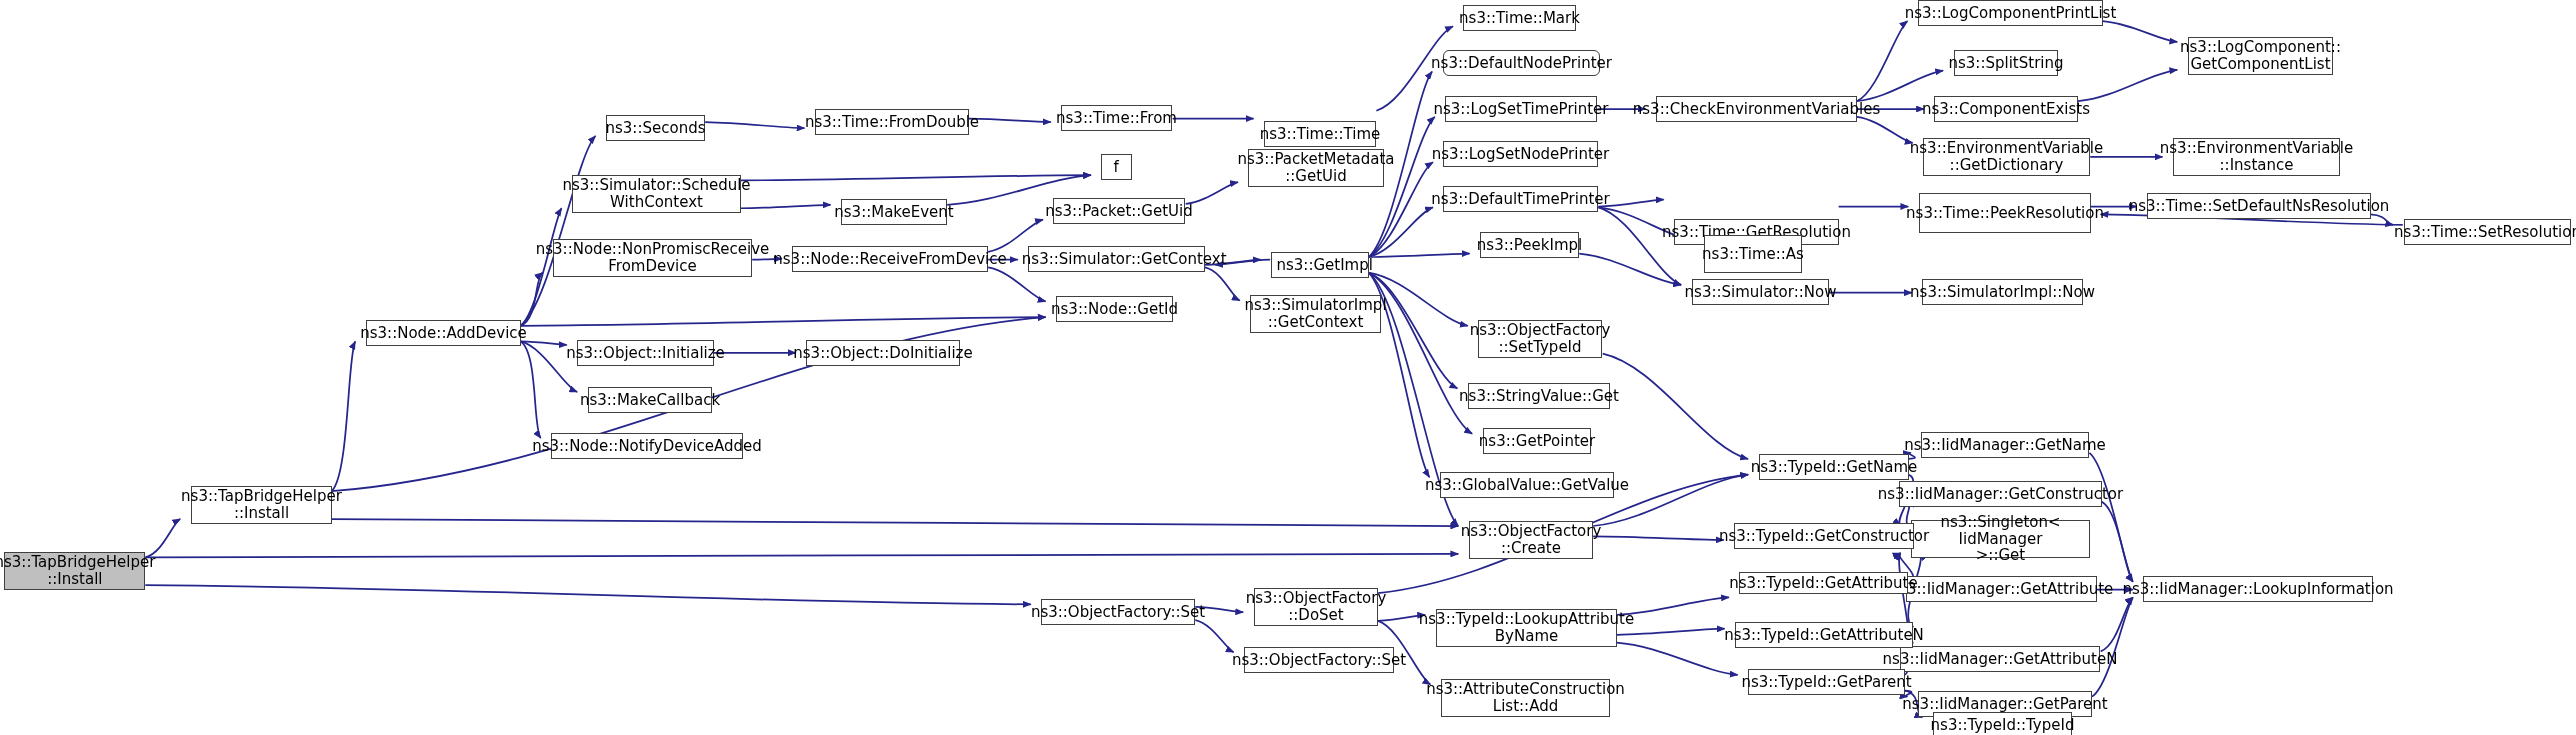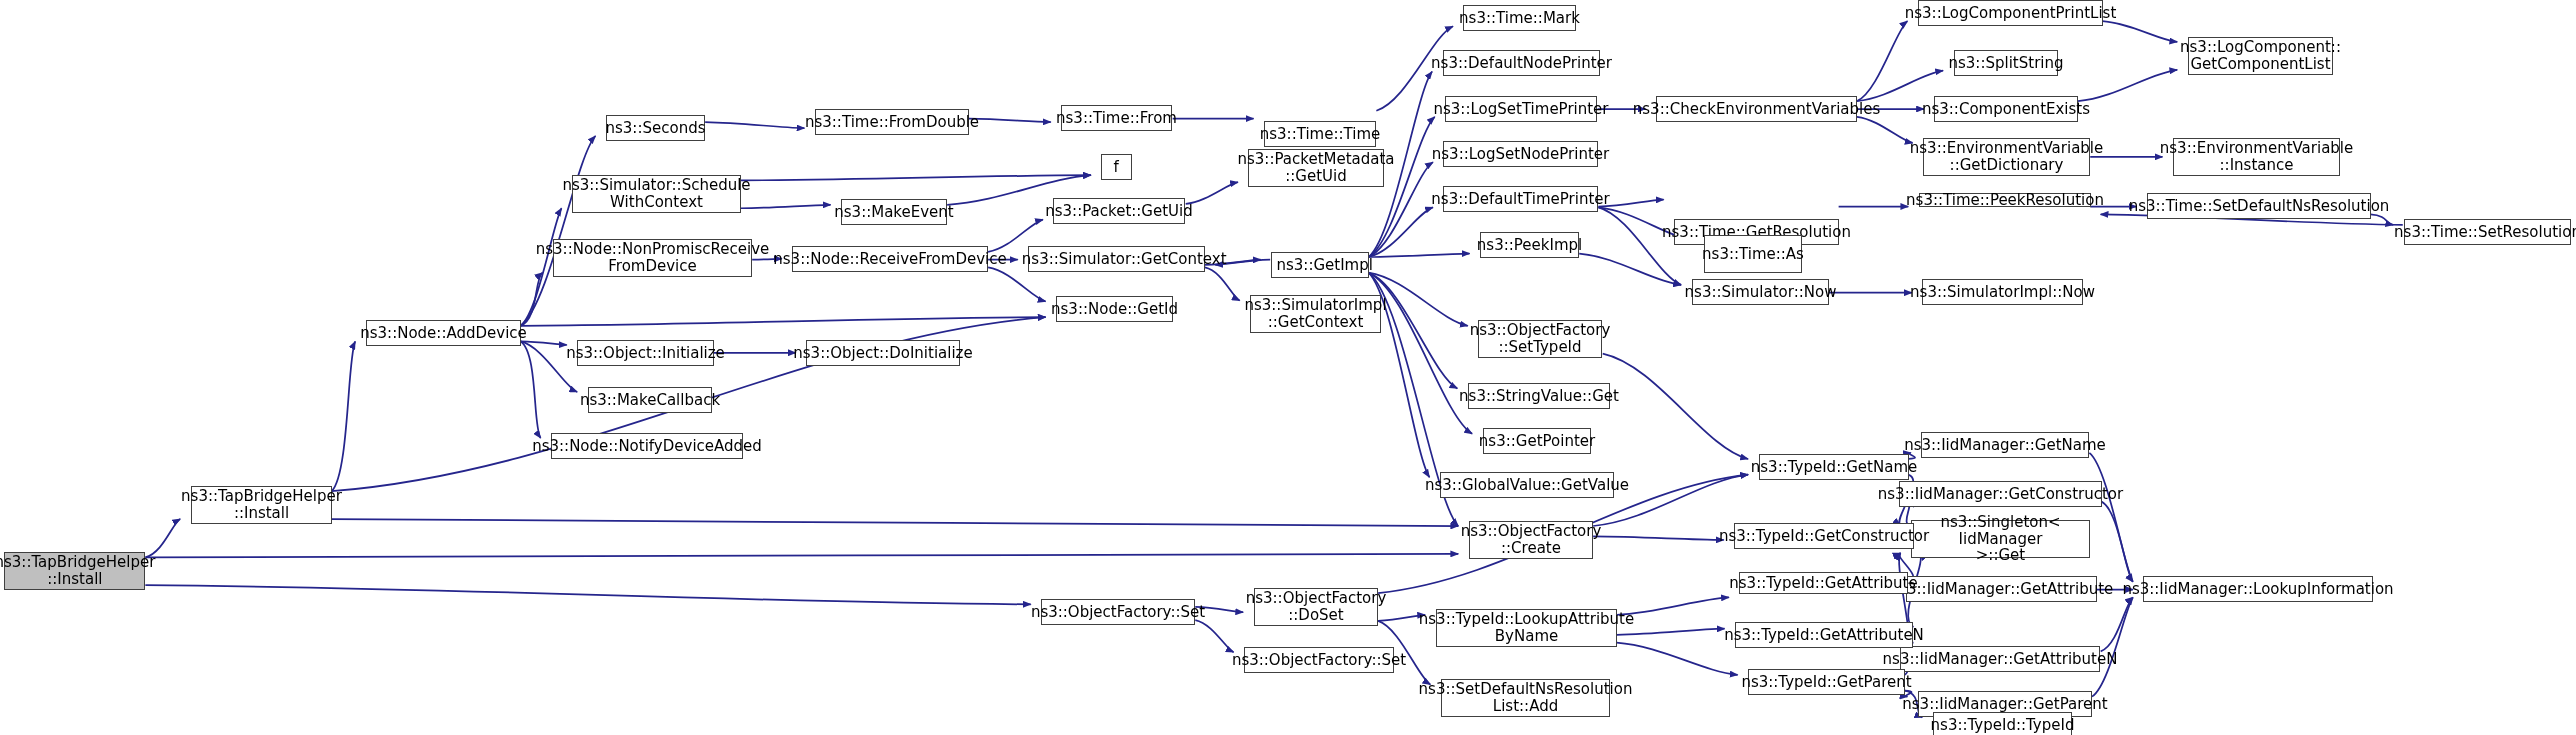--- a/index.html
+++ b/index.html
@@ -151,63 +151,63 @@
       <div class="node" style="left: 1053px; top: 198px; width: 132px; height: 26px;">ns3::Packet::GetUid</div>
       <div class="node" style="left: 1028px; top: 246px; width: 177px; height: 26px; padding-left: 18px;">ns3::Simulator::GetContext</div>
       <div class="node" style="left: 1056px; top: 296px; width: 117px; height: 26px;">ns3::Node::GetId</div>
       <div class="node" style="left: 1264px; top: 105px; width: 112px; height: 26px; margin-top: 16px;">ns3::Time::Time</div>
       <div class="node" style="left: 1248px; top: 149px; width: 136px; height: 38px;">ns3::PacketMetadata
 ::GetUid</div>
       <div class="node" style="left: 1271px; top: 252px; width: 98px; height: 26px; padding-left: 12px;">ns3::GetImpl</div>
       <div class="node" style="left: 1250px; top: 295px; width: 131px; height: 38px;">ns3::SimulatorImpl
 ::GetContext</div>
       <div class="node" style="left: 1463px; top: 5.2px; width: 113px; height: 26px;">ns3::Time::Mark</div>
-      <div class="node" style="left: 1443px; top: 50px; width: 157px; height: 26px;">ns3::DefaultNodePrinter</div>
+      <div class="node" style="left: 1443px; top: 50px; width: 157px; height: 26px; border-radius: 6px;">ns3::DefaultNodePrinter</div>
       <div class="node" style="left: 1445px; top: 96px; width: 152px; height: 26px;">ns3::LogSetTimePrinter</div>
       <div class="node" style="left: 1443px; top: 141px; width: 155px; height: 26px;">ns3::LogSetNodePrinter</div>
       <div class="node" style="left: 1443px; top: 186px; width: 155px; height: 26px;">ns3::DefaultTimePrinter</div>
       <div class="node" style="left: 1480px; top: 232px; width: 99px; height: 26px;">ns3::PeekImpl</div>
       <div class="node" style="left: 1478px; top: 320px; width: 124px; height: 38px;">ns3::ObjectFactory
 ::SetTypeId</div>
       <div class="node" style="left: 1468px; top: 383px; width: 142px; height: 26px;">ns3::StringValue::Get</div>
       <div class="node" style="left: 1483px; top: 428px; width: 108px; height: 26px;">ns3::GetPointer</div>
       <div class="node" style="left: 1440px; top: 472px; width: 174px; height: 26px;">ns3::GlobalValue::GetValue</div>
       <div class="node" style="left: 1469px; top: 521px; width: 124px; height: 38px;">ns3::ObjectFactory
 ::Create</div>
       <div class="node" style="left: 1656px; top: 96px; width: 201px; height: 26px;">ns3::CheckEnvironmentVariables</div>
       <div class="node" style="left: 1674px; top: 193px; width: 165px; height: 26px; margin-top: 26px;">ns3::Time::GetResolution</div>
       <div class="node" style="left: 1704px; top: 235px; width: 98px; height: 38px;">ns3::Time::As</div>
       <div class="node" style="left: 1692px; top: 279px; width: 137px; height: 26px;">ns3::Simulator::Now</div>
       <div class="node" style="left: 1918px; top: 0px; width: 185px; height: 26px;">ns3::LogComponentPrintList</div>
       <div class="node" style="left: 1954px; top: 50px; width: 104px; height: 26px;">ns3::SplitString</div>
       <div class="node" style="left: 1934px; top: 96px; width: 144px; height: 26px;">ns3::ComponentExists</div>
       <div class="node" style="left: 1923px; top: 138px; width: 167px; height: 38px;">ns3::EnvironmentVariable
 ::GetDictionary</div>
-      <div class="node" style="left: 1919px; top: 193px; width: 172px; height: 14px;">ns3::Time::PeekResolution</div>
+      <div class="node" style="left: 1919px; top: 193px; width: 172px; height: 40px;">ns3::Time::PeekResolution</div>
       <div class="node" style="left: 1922px; top: 279px; width: 161px; height: 26px;">ns3::SimulatorImpl::Now</div>
       <div class="node" style="left: 1921px; top: 432px; width: 168px; height: 26px;">ns3::IidManager::GetName</div>
       <div class="node" style="left: 1899px; top: 481px; width: 203px; height: 26px;">ns3::IidManager::GetConstructor</div>
       <div class="node" style="left: 1911px; top: 520px; width: 179px; height: 38px;">ns3::Singleton&lt; IidManager
 &gt;::Get</div>
       <div class="node" style="left: 1906px; top: 576px; width: 191px; height: 26px;">ns3::IidManager::GetAttribute</div>
       <div class="node" style="left: 1900px; top: 646px; width: 200px; height: 26px;">ns3::IidManager::GetAttributeN</div>
       <div class="node" style="left: 1918px; top: 691px; width: 174px; height: 26px;">ns3::IidManager::GetParent</div>
       <div class="node" style="left: 1759px; top: 454px; width: 150px; height: 26px;">ns3::TypeId::GetName</div>
       <div class="node" style="left: 1734px; top: 523px; width: 180px; height: 26px;">ns3::TypeId::GetConstructor</div>
       <div class="node" style="left: 1739px; top: 572px; width: 169px; height: 22px;">ns3::TypeId::GetAttribute</div>
       <div class="node" style="left: 1735px; top: 622px; width: 178px; height: 26px;">ns3::TypeId::GetAttributeN</div>
       <div class="node" style="left: 1748px; top: 669px; width: 157px; height: 26px;">ns3::TypeId::GetParent</div>
       <div class="node" style="left: 1933px; top: 712px; width: 139px; height: 26px;">ns3::TypeId::TypeId</div>
       <div class="node" style="left: 1041px; top: 599px; width: 154px; height: 26px;">ns3::ObjectFactory::Set</div>
       <div class="node" style="left: 1254px; top: 588px; width: 124px; height: 38px;">ns3::ObjectFactory
 ::DoSet</div>
       <div class="node" style="left: 1244px; top: 647px; width: 150px; height: 26px;">ns3::ObjectFactory::Set</div>
       <div class="node" style="left: 1436px; top: 609px; width: 181px; height: 38px;">ns3::TypeId::LookupAttribute
 ByName</div>
-      <div class="node" style="left: 1441px; top: 679px; width: 169px; height: 38px;">ns3::SetDefaultNsResolution
+      <div class="node" style="left: 1441px; top: 679px; width: 169px; height: 38px;">ns3::AttributeConstruction
 List::Add</div>
       <div class="node" style="left: 2143px; top: 576px; width: 230px; height: 26px;">ns3::IidManager::LookupInformation</div>
       <div class="node" style="left: 2188px; top: 37px; width: 145px; height: 38px;">ns3::LogComponent::
 GetComponentList</div>
       <div class="node" style="left: 2173px; top: 138px; width: 167px; height: 38px;">ns3::EnvironmentVariable
 ::Instance</div>
       <div class="node" style="left: 2147px; top: 193px; width: 224px; height: 26px;">ns3::Time::SetDefaultNsResolution</div>
       <div class="node" style="left: 2404px; top: 219px; width: 167px; height: 26px;">ns3::Time::SetResolution</div>
     </div>
 </div>

